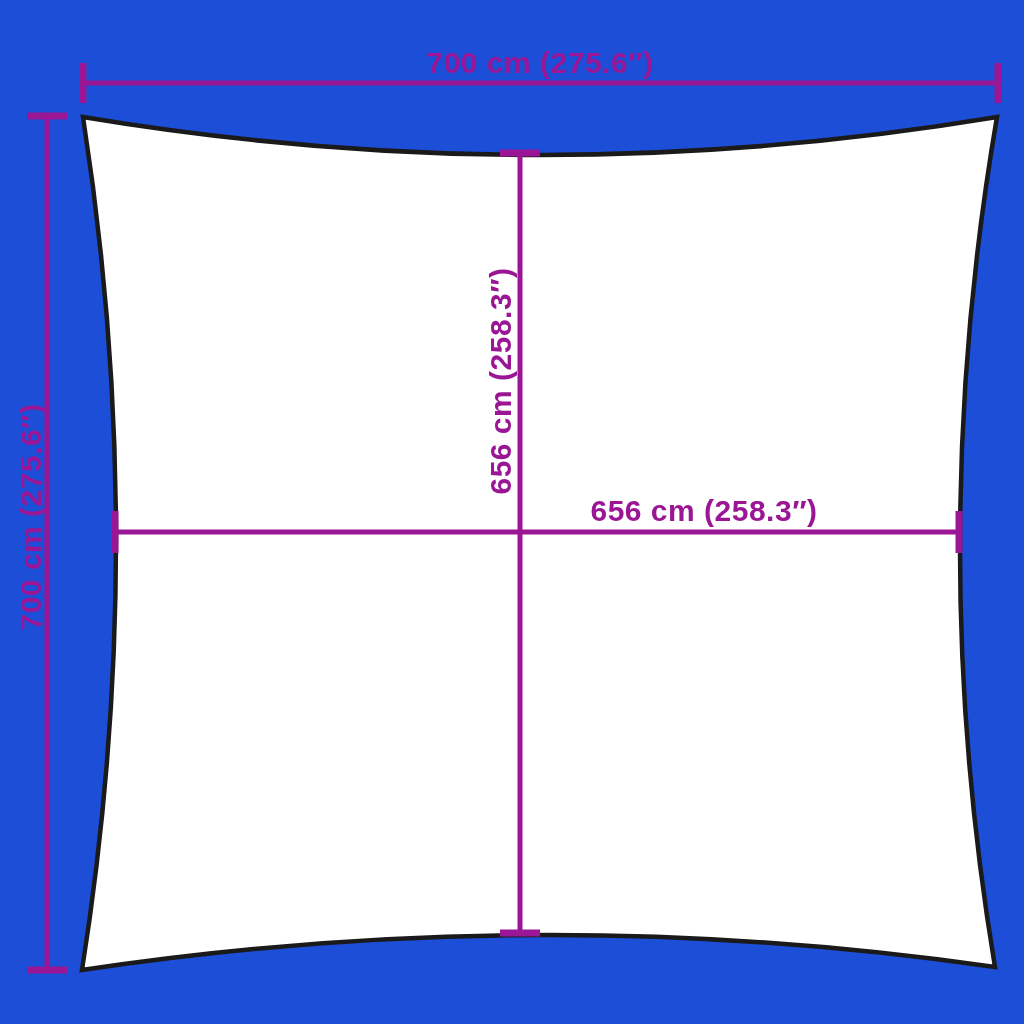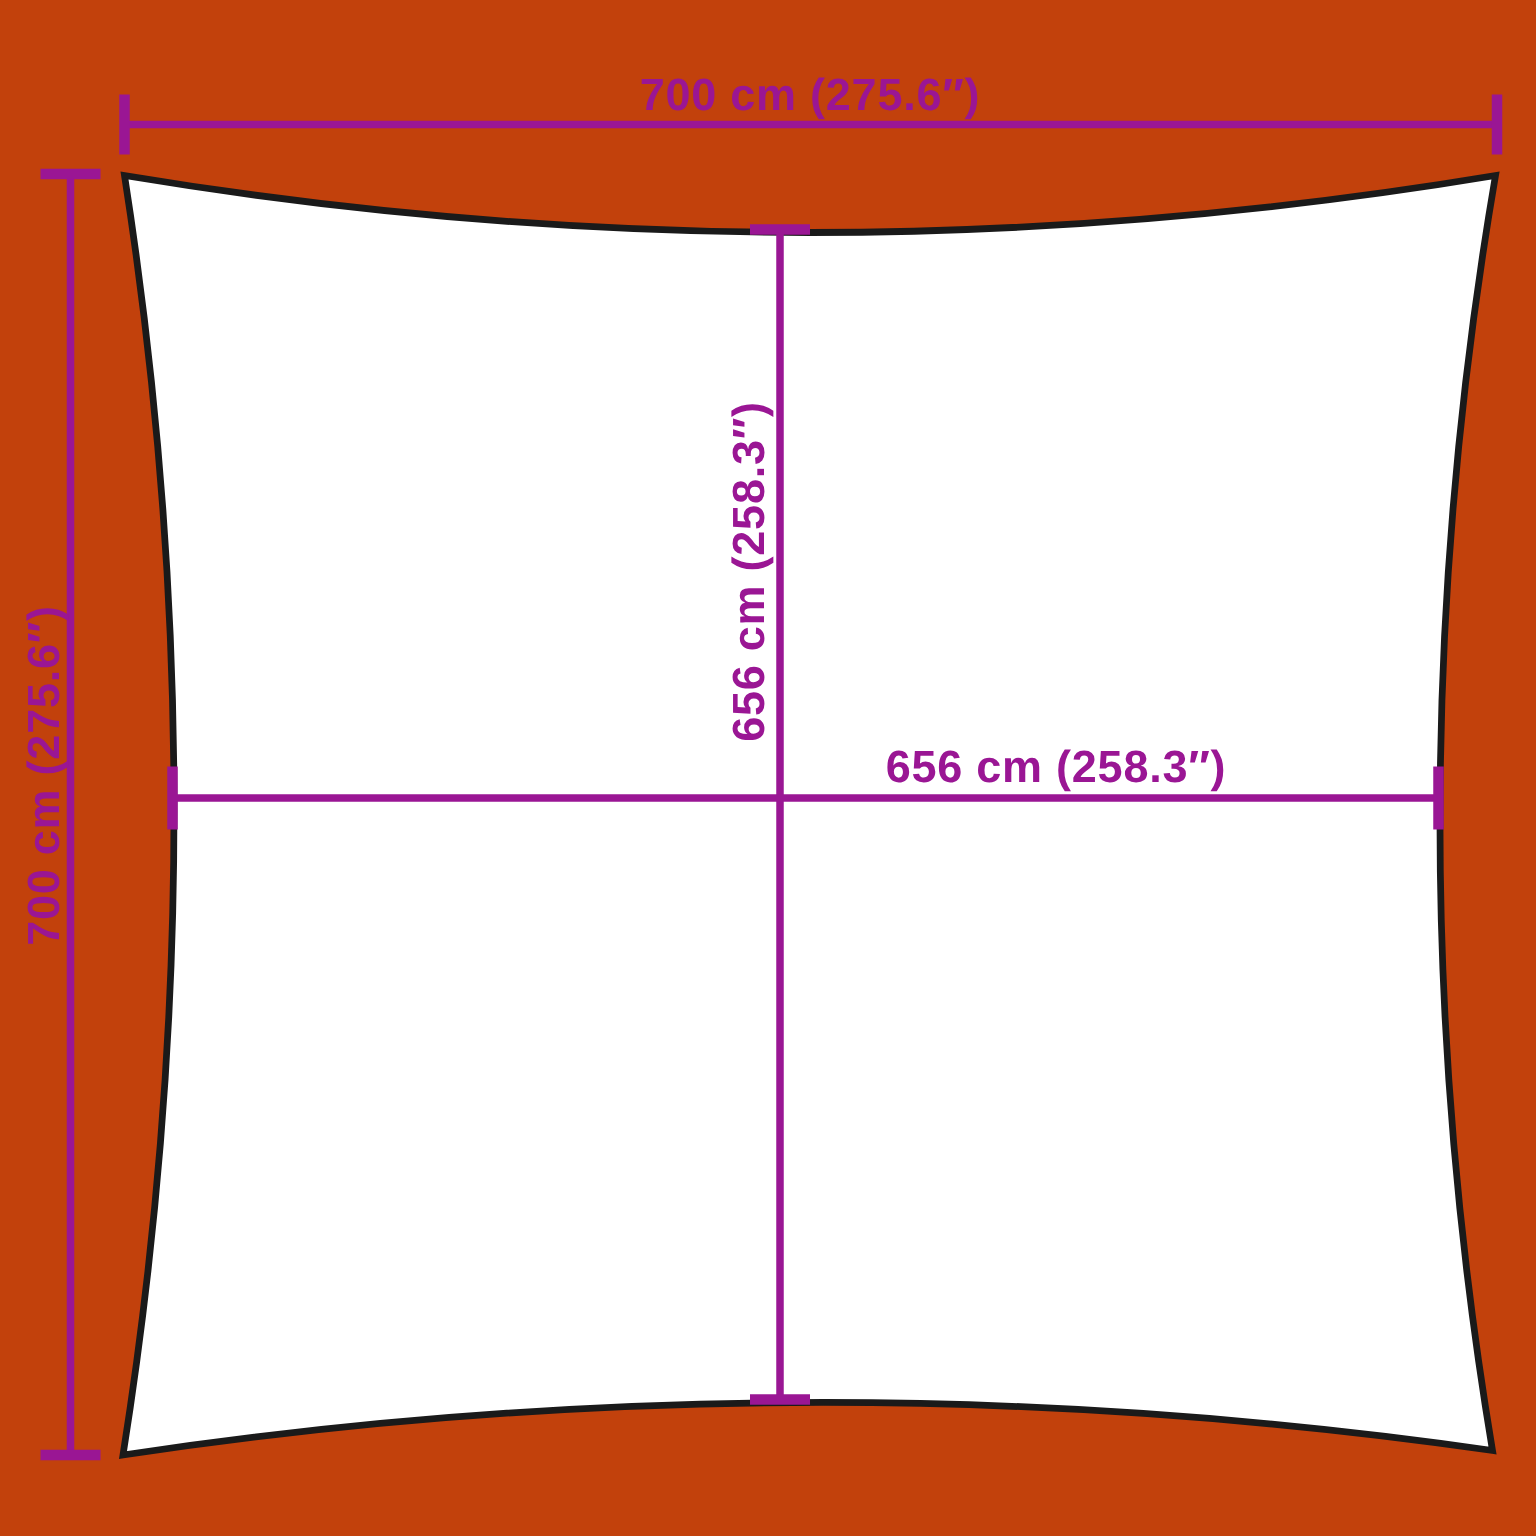--- a/index.html
+++ b/index.html
@@ -7,21 +7,21 @@
     padding: 0;
     width: 1024px;
     height: 1024px;
     background: #ffffff;
     font-family: "Liberation Sans", sans-serif;
   }
   .stage {
     position: relative;
     width: 1024px;
     height: 1024px;
-    background: #c2410c;
+    background: #1d4ed8;
     overflow: hidden;
   }
   svg { display: block; }
   .sail-outline {
     fill: #ffffff;
     stroke: #1a1a1a;
     stroke-width: 4.5;
     stroke-linejoin: miter;
   }
   .dim-line {

